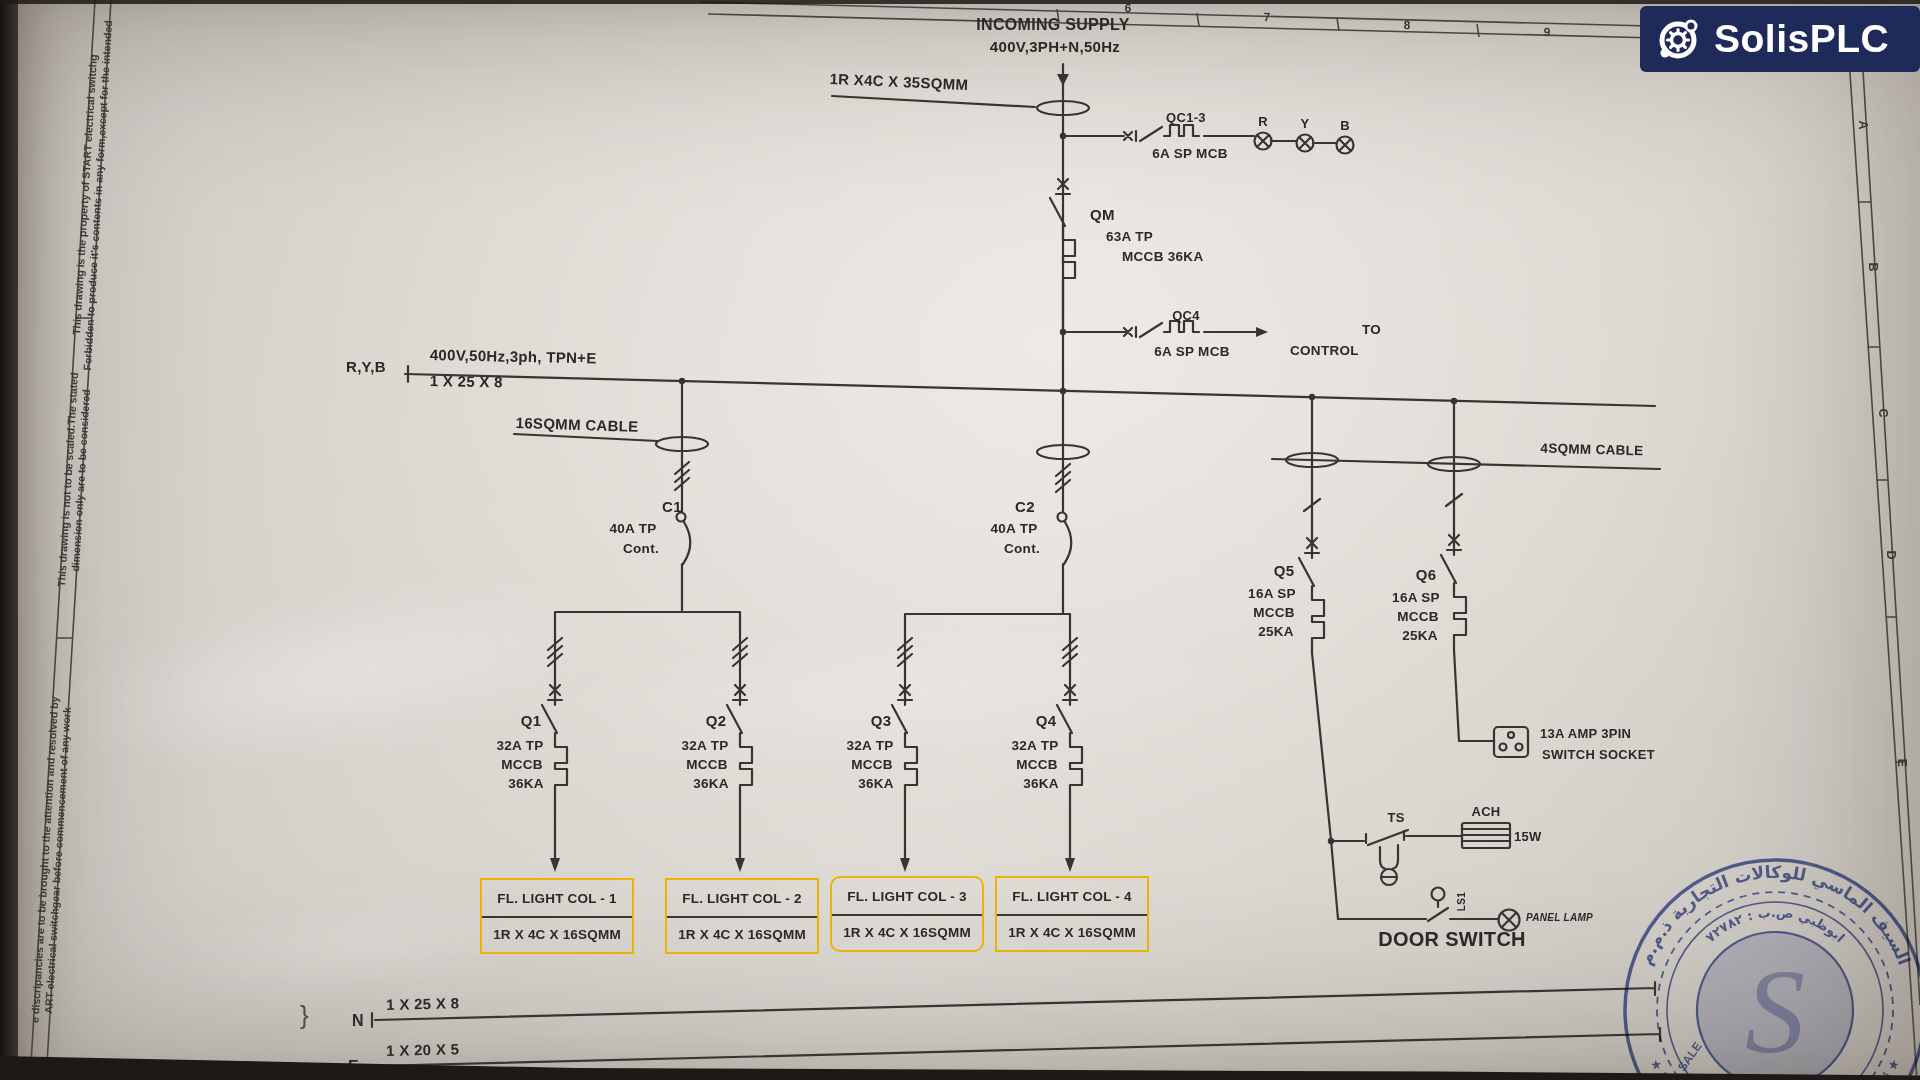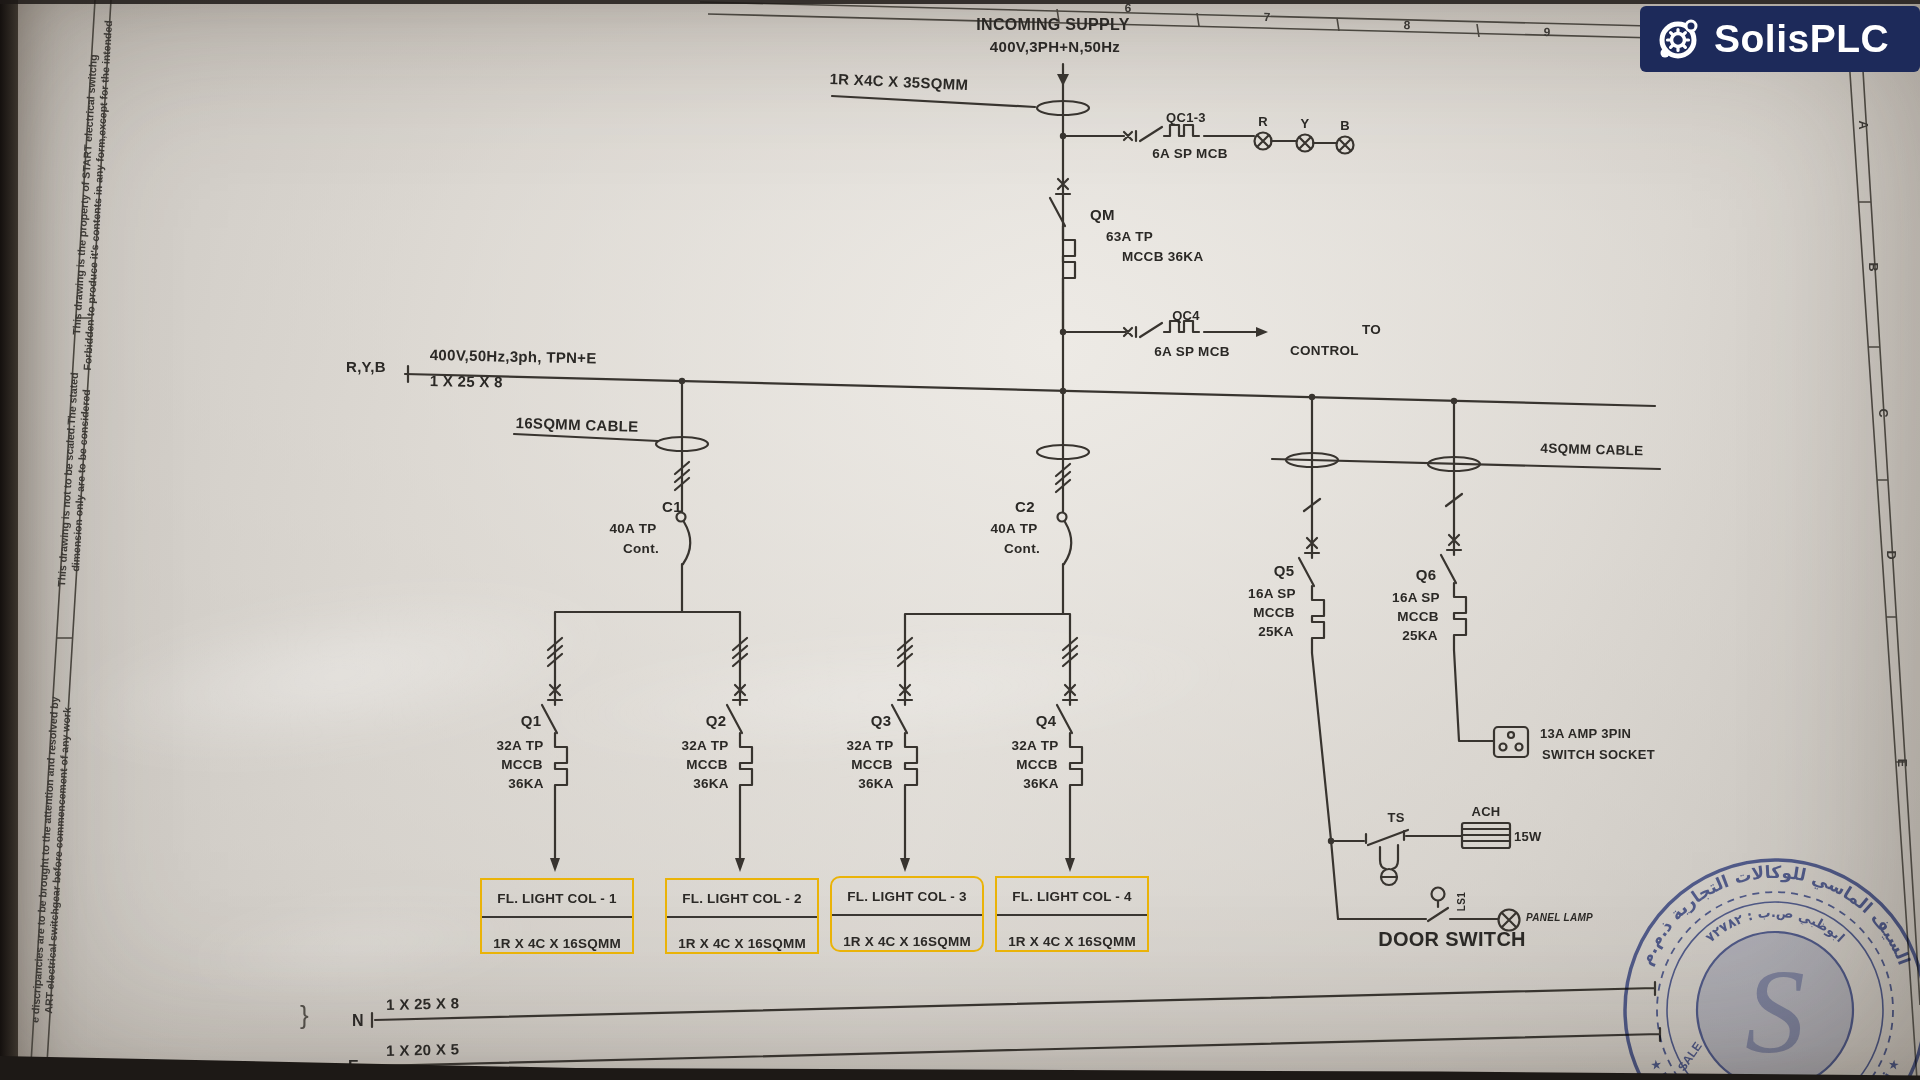--- a/index.html
+++ b/index.html
@@ -23,21 +23,21 @@
   #wires{position:absolute;left:0;top:0;}
   #wires .ln{stroke:#38342f;stroke-width:2.2;fill:none;stroke-linecap:round;stroke-linejoin:round;}
   #wires .thin{stroke:#4a463f;stroke-width:1.6;fill:none;}
   #wires .dot{fill:#38342f;stroke:none;}
   #wires .fillink{fill:#38342f;stroke:none;}
   
   .outbox{position:absolute;width:150px;height:72px;border:2px solid #eab308;}
   .outbox .ttl{height:36px;border-bottom:2px solid #3a3733;display:flex;align-items:center;justify-content:center;
        font-size:13.5px;font-weight:700;color:#2b2926;letter-spacing:.2px;}
   .outbox .cbl{height:32px;display:flex;align-items:center;justify-content:center;
-       font-size:13.5px;font-weight:700;color:#2b2926;letter-spacing:.2px;margin-top:9px;}
+       font-size:13.5px;font-weight:700;color:#2b2926;letter-spacing:.2px;}
   
   .note{position:absolute;font-size:10.5px;font-weight:700;color:#3c3935;line-height:12.5px;
         text-align:center;white-space:nowrap;transform:translate(-50%,-50%) rotate(-86.5deg);}
   .sideletter{position:absolute;font-size:12.5px;font-weight:700;color:#3c3935;transform:rotate(90deg);}
   .rulnum{position:absolute;font-size:12px;font-weight:700;color:#3c3935;transform:translateX(-50%) rotate(2deg);}
   
   #logo{position:absolute;left:1640px;top:6px;width:280px;height:66px;background:#1d2a5a;border-radius:6px;
         display:flex;align-items:center;padding-left:14px;box-sizing:border-box;gap:10px;}
   #logo .word{color:#fff;font-size:39px;font-weight:700;letter-spacing:.5px;}
   

